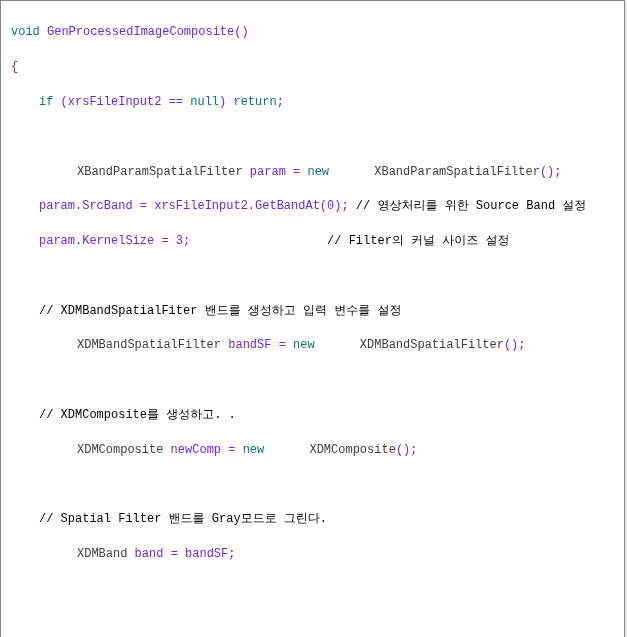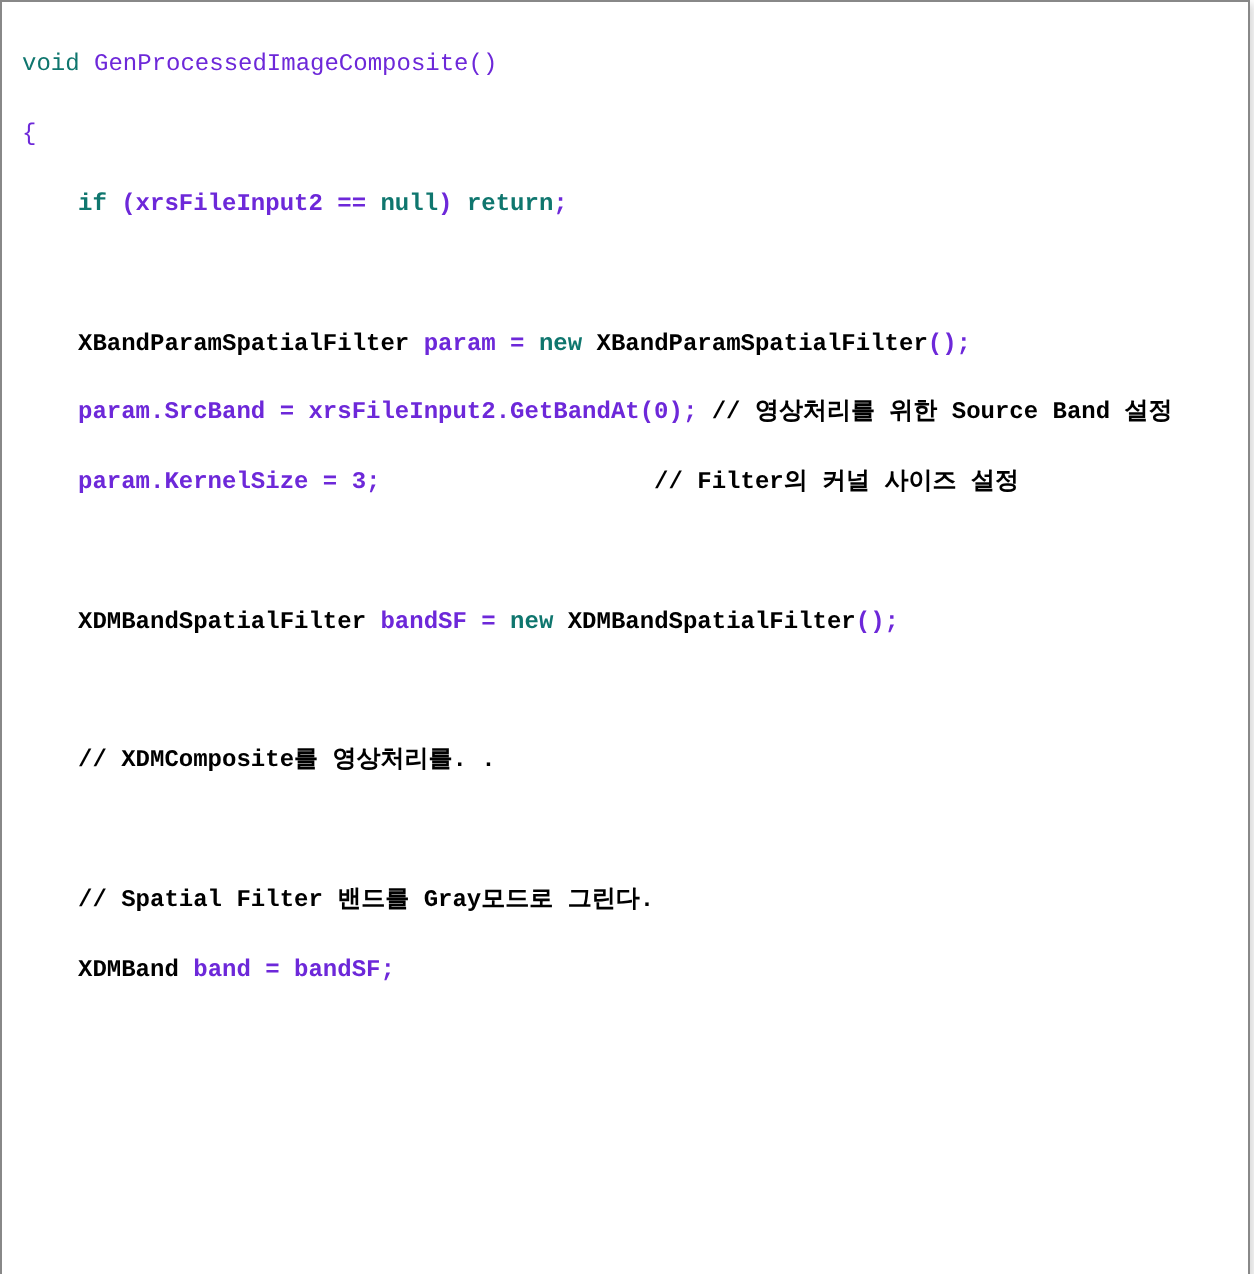--- a/index.html
+++ b/index.html
@@ -18,42 +18,44 @@
       border: 1px solid #888;
       box-shadow: 2px 2px 4px rgba(0,0,0,0.15);
       background: #fff;
       padding: 6px 10px 6px 10px;
       width: 625px;
       min-height: 635px;
       white-space: pre;
       line-height: 1.45;
     }
     .kw { color: #0f766e; }
-    .type { color: #000000; }
+    .type { color: #404040; margin-left: 38px; }
     .comment { color: #000000; }
     .plain { color: #6d28d9; }
     .code-line { display: block; white-space: pre; }
-    .indent1 { padding-left: 28px; font-weight: bold; }
+    .indent1 { padding-left: 28px; }
     .indent0 { padding-left: 0; }
   </style>
 </head>
 <body>
 
 <div class="code-container">
 <span class="code-line indent0"><span class="kw">void</span><span class="plain"> GenProcessedImageComposite()</span></span>
 <span class="code-line indent0"><span class="plain">{</span></span>
 <span class="code-line indent1"><span class="kw">if</span><span class="plain"> (xrsFileInput2 == </span><span class="kw">null</span><span class="plain">) </span><span class="kw">return</span><span class="plain">;</span></span>
 <span class="code-line indent1"> </span>
 <span class="code-line indent1"><span class="type">XBandParamSpatialFilter</span><span class="plain"> param = </span><span class="kw">new</span><span class="plain"> </span><span class="type">XBandParamSpatialFilter</span><span class="plain">();</span></span>
 <span class="code-line indent1"><span class="plain">param.SrcBand = xrsFileInput2.GetBandAt(0); </span><span class="comment">// 영상처리를 위한 Source Band 설정</span></span>
 <span class="code-line indent1"><span class="plain">param.KernelSize = 3;                   </span><span class="comment">// Filter의 커널 사이즈 설정</span></span>
 <span class="code-line indent1"> </span>
+<span class="code-line indent1"><span class="comment">// XDMBandSpatialFiter 밴드를 생성하고 입력 변수를 설정</span></span>
 <span class="code-line indent1"><span class="type">XDMBandSpatialFilter</span><span class="plain"> bandSF = </span><span class="kw">new</span><span class="plain"> </span><span class="type">XDMBandSpatialFilter</span><span class="plain">();</span></span>
 <span class="code-line indent1"> </span>
-<span class="code-line indent1"><span class="comment">// XDMComposite를 영상처리를. .</span></span>
+<span class="code-line indent1"><span class="comment">// XDMComposite를 생성하고. .</span></span>
+<span class="code-line indent1"><span class="type">XDMComposite</span><span class="plain"> newComp = </span><span class="kw">new</span><span class="plain"> </span><span class="type">XDMComposite</span><span class="plain">();</span></span>
 <span class="code-line indent1"> </span>
 <span class="code-line indent1"><span class="comment">// Spatial Filter 밴드를 Gray모드로 그린다.</span></span>
 <span class="code-line indent1"><span class="type">XDMBand</span><span class="plain"> band = bandSF;</span></span>
 
 
 
 
 
 
 

